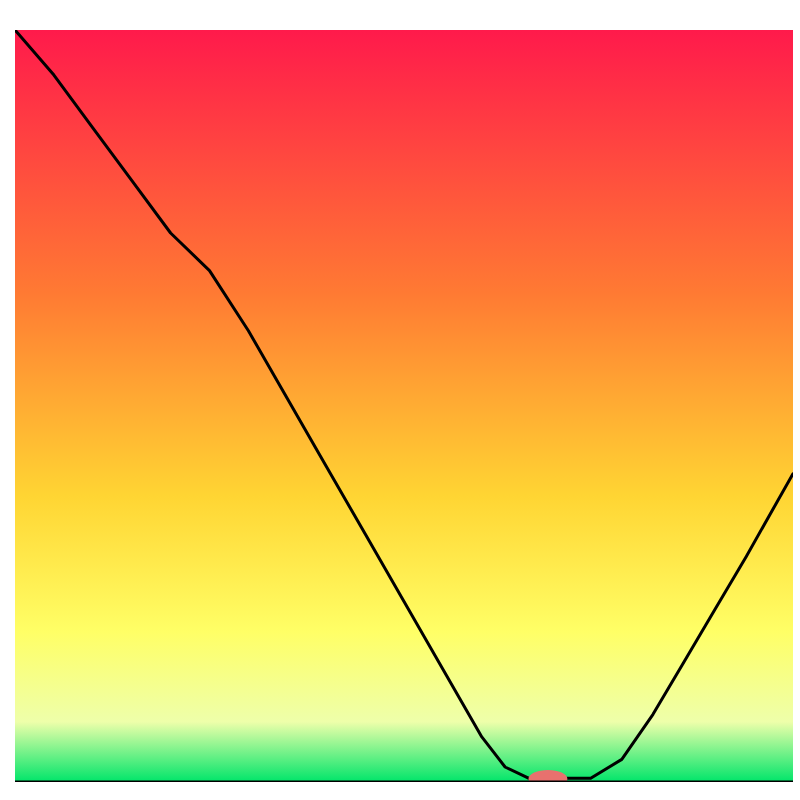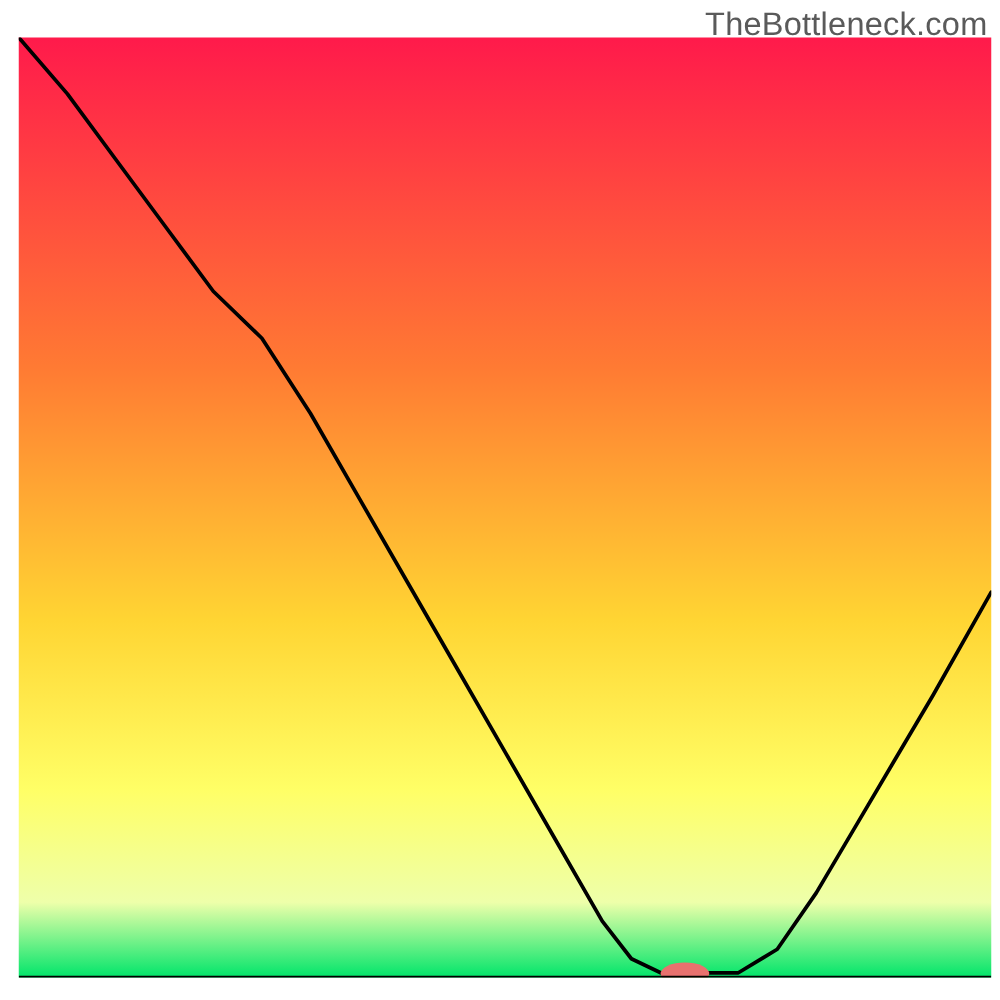--- a/index.html
+++ b/index.html
@@ -30,21 +30,20 @@
   svg {
     position: absolute;
     top: 0;
     left: 0;
   }
 </style>
 </head>
 <body>
 
 <div id="chart-wrap">
-  <div id="watermark">TheBottleneck.com</div>
   <svg id="chart-svg" width="800" height="800">
     <defs>
       <linearGradient id="bg-grad" x1="0" y1="0" x2="0" y2="1">
         <stop id="g0" offset="0%" stop-color="#ff1a4b"></stop>
         <stop id="g1" offset="35%" stop-color="#ff7a33"></stop>
         <stop id="g2" offset="62%" stop-color="#ffd533"></stop>
         <stop id="g3" offset="80%" stop-color="#ffff66"></stop>
         <stop id="g4" offset="92%" stop-color="#eeffaa"></stop>
         <stop id="g5" offset="100%" stop-color="#00e56a"></stop>
       </linearGradient>

